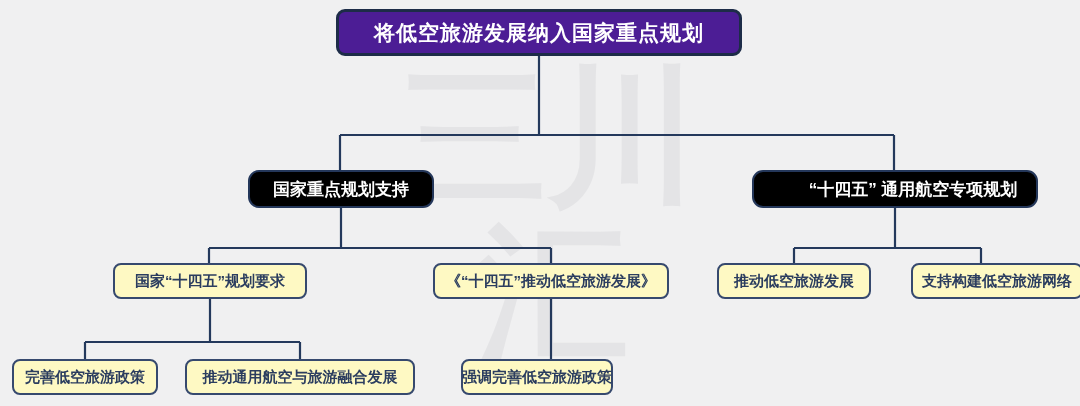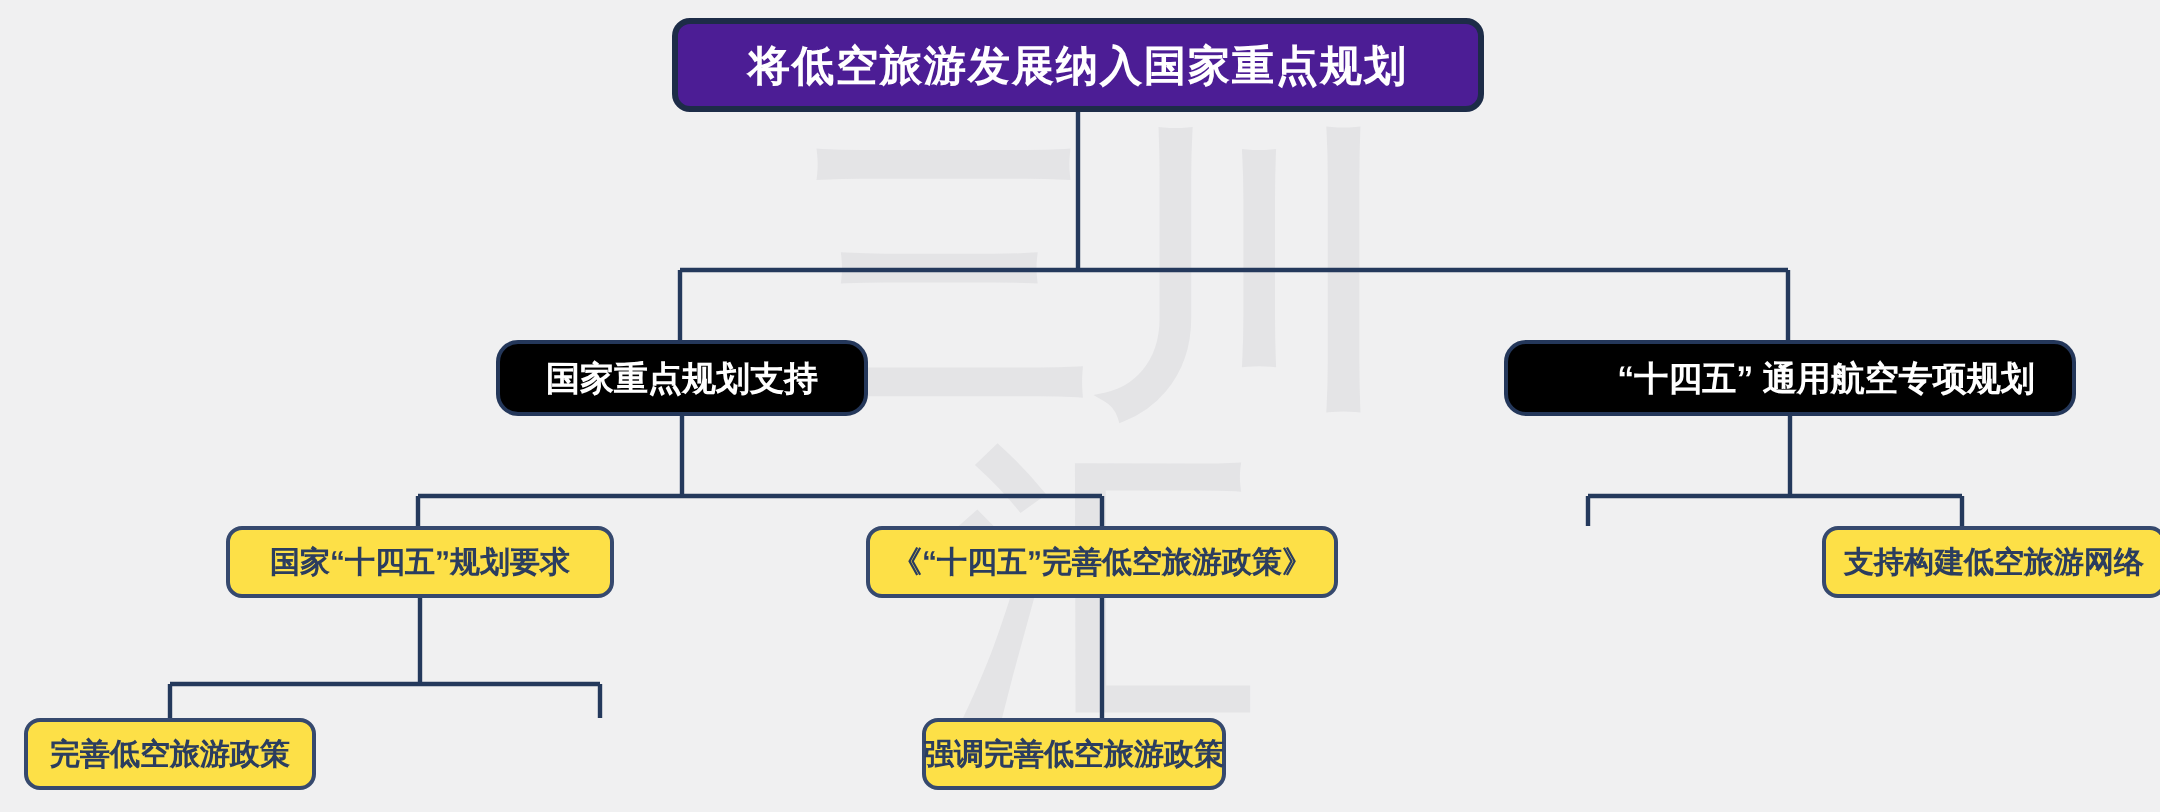--- a/index.html
+++ b/index.html
@@ -49,21 +49,21 @@
     background:#000000;
     border:2.5px solid #24375a;
     color:#ffffff;
     font-size:17px;
     border-radius:11px;
     height:38px;top:170px;
   }
   .n-l2-left{left:248px;width:186px;}
   .n-l2-right{left:752px;width:286px;padding-left:36px;}
   .n-white{
-    background:#fde047;
+    background:#fef9c3;
     border:2px solid #36496e;
     color:#2b3d5f;
     font-size:15px;
   }
   .lvl3{top:263px;height:36px;}
   .lvl4{top:359px;height:36px;}
   .n-l3-a{left:113px;width:194px;}
   .n-l3-b{left:433px;width:236px;}
   .n-l3-c{left:717px;width:154px;}
   .n-l3-d{left:890px;width:172px;margin-left:21px;}
@@ -88,23 +88,25 @@
   </svg>
 
   <div class="node n-root">将低空旅游发展纳入国家重点规划</div>
 
   <div class="node n-teal n-l2-left">国家重点规划支持</div>
 
   <div class="node n-teal n-l2-right">“十四五” 通用航空专项规划</div>
 
   <div class="node n-white lvl3 n-l3-a">国家“十四五”规划要求</div>
 
-  <div class="node n-white lvl3 n-l3-b">《“十四五”完善低空旅游政策》</div>
+  <div class="node n-white lvl3 n-l3-b">《“十四五”推动低空旅游发展》</div>
 
+  <div class="node n-white lvl3 n-l3-c">推动低空旅游发展</div>
 
   <div class="node n-white lvl3 n-l3-d">支持构建低空旅游网络</div>
 
   <div class="node n-white lvl4 n-l4-a">完善低空旅游政策</div>
 
+  <div class="node n-white lvl4 n-l4-b">推动通用航空与旅游融合发展</div>
 
   <div class="node n-white lvl4 n-l4-c">强调完善低空旅游政策</div>
 
 </div>
 
 </body></html>

